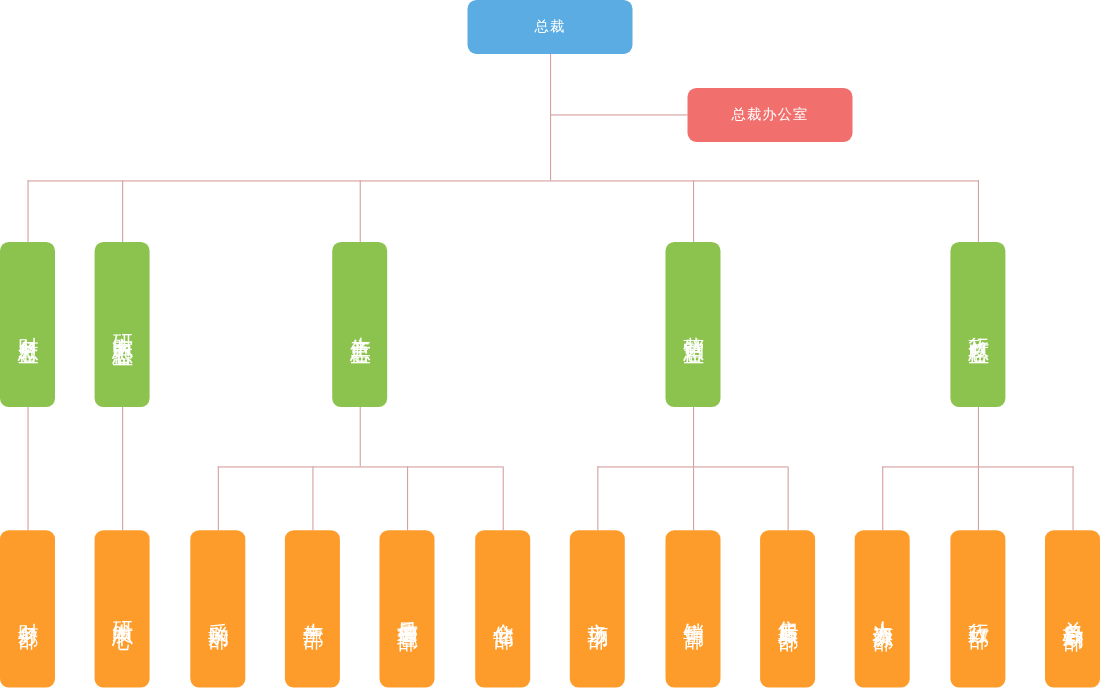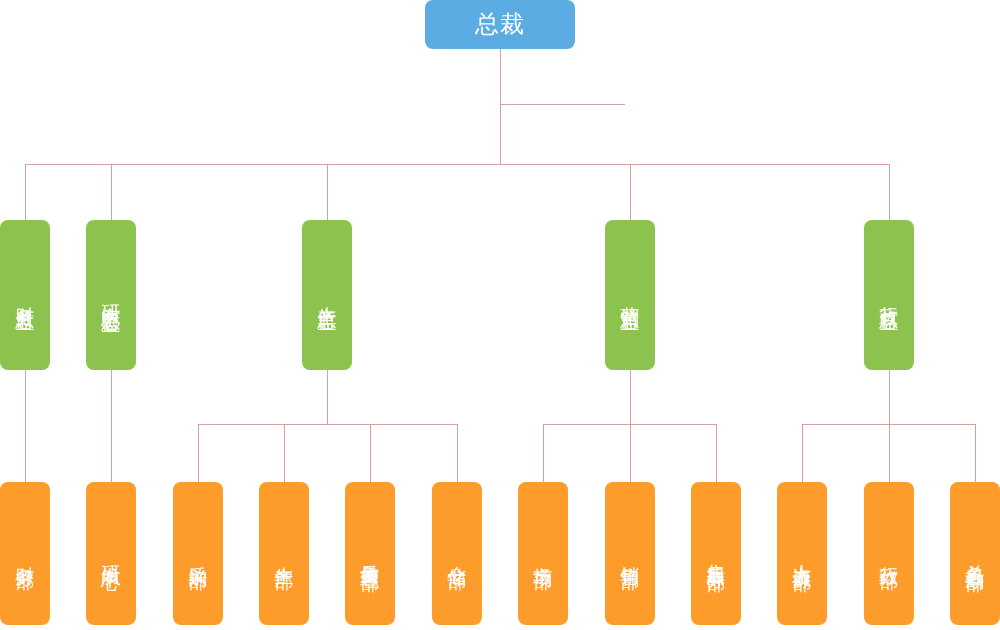--- a/index.html
+++ b/index.html
@@ -23,21 +23,21 @@
     border-radius: 8px;
     color: #ffffff;
     display: flex;
     align-items: center;
     justify-content: center;
     text-align: center;
     line-height: 1.12;
     letter-spacing: 1px;
   }
   .node.horiz {
-    font-size: 24px;
+    font-size: 13px;
     writing-mode: horizontal-tb;
   }
   .node.vert {
     writing-mode: vertical-rl;
     text-orientation: upright;
     font-size: 19px;
     letter-spacing: 2px;
   }
   .node-ceo      { background: #5BACE3; }
   .node-office   { background: #F1706E; }
@@ -86,20 +86,21 @@
   <div class="line v" style="left: 716px; top: 424px; height: 58px; background: rgb(212, 160, 160);"></div>
 
   <div class="line v" style="left: 889px; top: 370px; height: 54px; background: rgb(212, 160, 160);"></div>
   <div class="line h" style="left: 802px; top: 424px; width: 174px; background: rgb(212, 160, 160);"></div>
   <div class="line v" style="left: 802px; top: 424px; height: 58px; background: rgb(212, 160, 160);"></div>
   <div class="line v" style="left: 889px; top: 424px; height: 58px; background: rgb(212, 160, 160);"></div>
   <div class="line v" style="left: 975px; top: 424px; height: 58px; background: rgb(212, 160, 160);"></div>
 
   <div class="node horiz node-ceo" style="left: 425px; top: 0px; width: 150px; height: 49px; background: rgb(91, 172, 227);">总裁</div>
 
+  <div class="node horiz node-office" style="left: 625px; top: 80px; width: 150px; height: 49px; background: rgb(241, 112, 110);">总裁办公室</div>
 
   <div class="node vert node-director" style="left: 0px; top: 220px; width: 50px; height: 150px; background: rgb(140, 195, 79);">财务总监</div>
 
   <div class="node vert node-director" style="left: 86px; top: 220px; width: 50px; height: 150px; background: rgb(140, 195, 79);">研究中心总监</div>
 
   <div class="node vert node-director" style="left: 302px; top: 220px; width: 50px; height: 150px; background: rgb(140, 195, 79);">生产总监</div>
 
   <div class="node vert node-director" style="left: 605px; top: 220px; width: 50px; height: 150px; background: rgb(140, 195, 79);">营销总监</div>
 
   <div class="node vert node-director" style="left: 864px; top: 220px; width: 50px; height: 150px; background: rgb(140, 195, 79);">行政总监</div>

